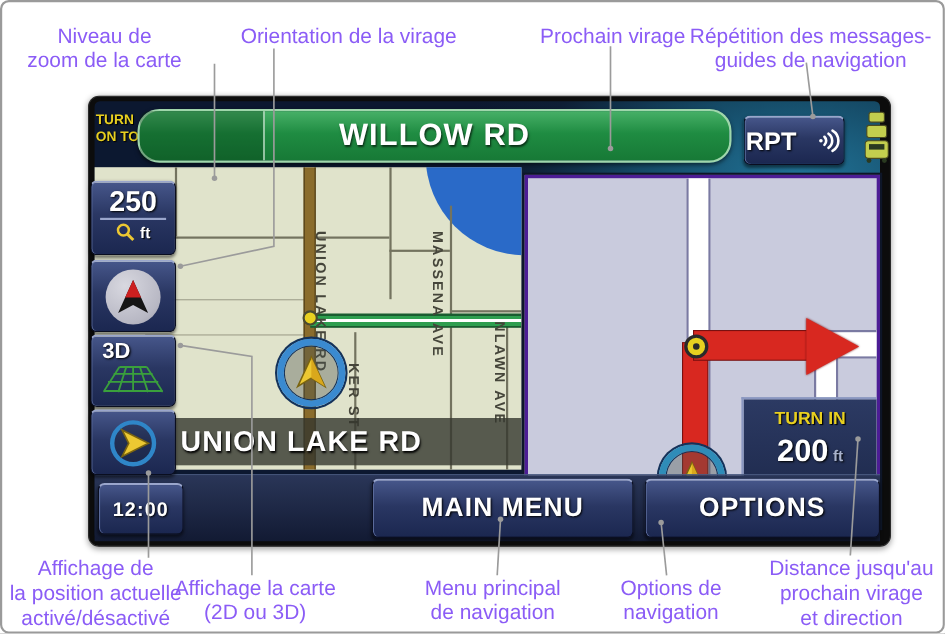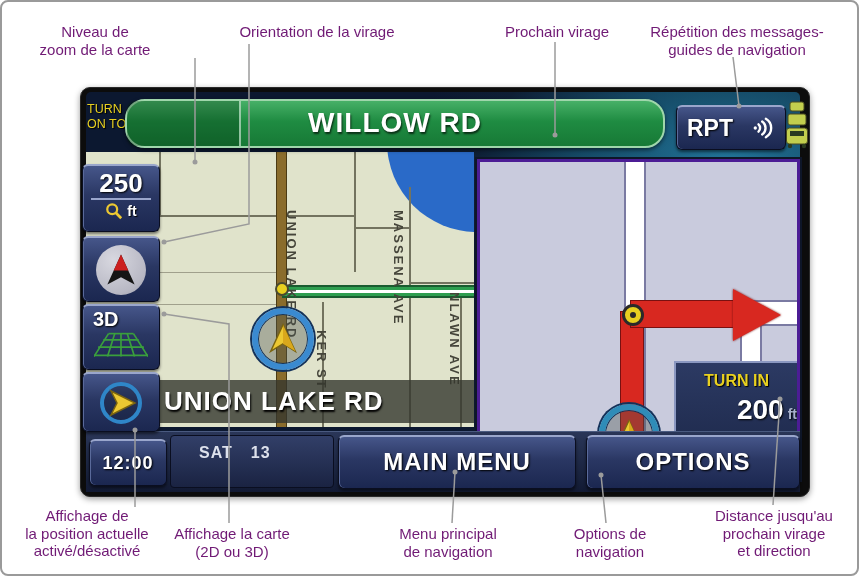--- a/index.html
+++ b/index.html
@@ -1,40 +1,40 @@
 <!DOCTYPE html>
 <html><head>
 <meta charset="utf-8">
 <style>
   html,body{margin:0;padding:0;background:#fff;}
   .page{position:relative;width:859px;height:576px;background:#fff;border:2px solid #9a9a9a;
         border-radius:8px;box-sizing:border-box;overflow:hidden;
         font-family:"Liberation Sans",sans-serif;}
-  .lbl{position:absolute;font-size:15px;line-height:1.18;color:#701a75;text-align:center;
+  .lbl{position:absolute;font-size:19px;line-height:1.18;color:#8b5cf6;text-align:center;
        white-space:pre-line;z-index:21;}
   
   .device{position:absolute;left:78px;top:85px;width:728px;height:408px;background:#0c0c0c;
           border:1px solid #2a2a2a;border-radius:10px;box-shadow:0 2px 6px rgba(0,0,0,.4);z-index:1;}
   .screen{position:absolute;left:84px;top:90px;width:714px;height:399px;border-radius:5px;z-index:2;
           background:radial-gradient(ellipse 320px 170px at 640px 70px,#217498 0%,#154a66 45%,#0e1f35 78%,#0c1830 100%);}
   
   .turnonto{position:absolute;left:85px;top:100px;width:46px;z-index:5;color:#e8d020;
-            font-weight:normal;font-size:12.5px;line-height:1.18;white-space:pre-line;
+            font-weight:bold;font-size:12.5px;line-height:1.18;white-space:pre-line;
             text-shadow:1px 1px 1px #000;}
   .banner{position:absolute;left:123px;top:97px;width:540px;height:49px;z-index:5;box-sizing:border-box;
           background:linear-gradient(180deg,#47b067 0%,#1f8c42 45%,#177936 100%);
           border:2px solid #9fd6ab;border-radius:20px;box-shadow:0 2px 4px rgba(0,0,0,.55);}
   .banner-seg{position:absolute;left:0;top:0;width:112px;height:100%;background:rgba(0,40,12,.28);
           border-right:2px solid rgba(215,245,222,.65);border-radius:8px 0 0 8px;}
   .banner-txt{position:relative;display:block;text-align:center;line-height:44px;color:#fff;
           font-weight:bold;font-size:28px;letter-spacing:1px;text-shadow:1px 2px 2px rgba(0,0,0,.65);}
   .bevel{background:linear-gradient(180deg,#46568a 0%,#2a3763 45%,#1b2750 100%);
          border:1px solid #0a0e20;border-top:2px solid #9aa6cc;border-radius:6px;
          box-shadow:inset 1px 0 0 #5a6a9a,0 2px 3px rgba(0,0,0,.5);box-sizing:border-box;}
-  .rpt{position:absolute;left:674px;top:103px;width:110px;height:45px;z-index:5;display:flex;
+  .rpt{position:absolute;left:674px;top:103px;width:92px;height:45px;z-index:5;display:flex;
        align-items:center;justify-content:center;gap:20px;cursor:pointer;}
   .rpt-txt{color:#fff;font-weight:bold;font-size:23px;text-shadow:1px 1px 2px #000;}
   .car-ic{position:absolute;left:784px;top:99px;z-index:5;}
   
   .map{position:absolute;left:84px;top:150px;width:388px;height:275px;background:#e0e3cb;
        overflow:hidden;z-index:3;}
   .water{position:absolute;left:301px;top:-100px;width:180px;height:180px;border-radius:50%;
          background:#2a6ac8;}
   .rd{position:absolute;background:#73735f;}
   .rd.lite{background:#a0a08c;}
@@ -76,21 +76,21 @@
             border-bottom:26px solid transparent;border-left:48px solid #d82820;
             filter:drop-shadow(0 0 1px #7a1010);}
   .turn-dot{position:absolute;left:142px;top:142px;width:22px;height:22px;border-radius:50%;
             background:#e8d020;border:3px solid #2a2a2a;box-sizing:border-box;
             display:flex;align-items:center;justify-content:center;}
   .turn-dot i{width:6px;height:6px;border-radius:50%;background:#2a2a2a;}
   .turnin{position:absolute;left:194px;top:199px;width:123px;height:116px;box-sizing:border-box;
           background:linear-gradient(180deg,#2c3a63,#1a2546);border-top:2px solid #8a97c0;
           border-left:2px solid #8a97c0;text-align:center;}
   .turnin-lbl{color:#e8d020;font-weight:bold;font-size:16px;margin-top:9px;text-shadow:1px 1px 1px #000;}
-  .turnin-dist{color:#fff;font-weight:bold;font-size:28px;margin-top:4px;text-shadow:1px 1px 2px #000;text-align:right;}
+  .turnin-dist{color:#fff;font-weight:bold;font-size:28px;margin-top:4px;text-shadow:1px 1px 2px #000;}
   .turnin-unit{color:#a8b2cc;font-weight:bold;font-size:14px;margin-left:4px;}
   
   .bbar{position:absolute;left:84px;top:429px;width:714px;height:60px;z-index:5;
         background:linear-gradient(180deg,#2a3658,#121a33);border-top:1px solid #4a5a80;}
   .clock{position:absolute;left:3px;top:7px;width:78px;height:47px;color:#fff;font-weight:bold;
          font-size:18px;text-align:center;line-height:44px;text-shadow:1px 1px 2px #000;letter-spacing:1px;}
   .date-pnl{position:absolute;left:84px;top:3px;width:164px;height:53px;border-radius:4px;
          background:linear-gradient(180deg,#323f68,#1a2342);border:1px solid #0a0e20;
          box-sizing:border-box;color:#dde1ec;font-weight:bold;font-size:16px;
          padding:8px 0 0 28px;letter-spacing:1px;}
@@ -228,23 +228,20 @@
     <div class="turnin">
       <div class="turnin-lbl">TURN IN</div>
       <div class="turnin-dist">
         <span>200</span><span class="turnin-unit">ft</span>
       </div>
     </div>
   </div>
 
   <div class="bbar">
     <div class="clock bevel">12:00</div>
-    <div class="date-pnl">
-      <span>SAT</span><span class="num">13</span>
-    </div>
     <div class="menu-btn bevel" style="left:252px;width:238px;font-size:24px;line-height:50px;">MAIN MENU</div>
     <div class="menu-btn bevel" style="left:500px;width:214px;font-size:24px;line-height:50px;">OPTIONS</div>
   </div>
 
   <svg class="callouts">
     <g stroke="#9b9b9b" stroke-width="1.5" fill="none">
       <line x1="193" y1="56" x2="193" y2="160"></line>
       <polyline points="247,42 247,222 162,240"></polyline>
       <line x1="553" y1="40" x2="553" y2="133"></line>
       <line x1="731" y1="55" x2="737" y2="104"></line>

